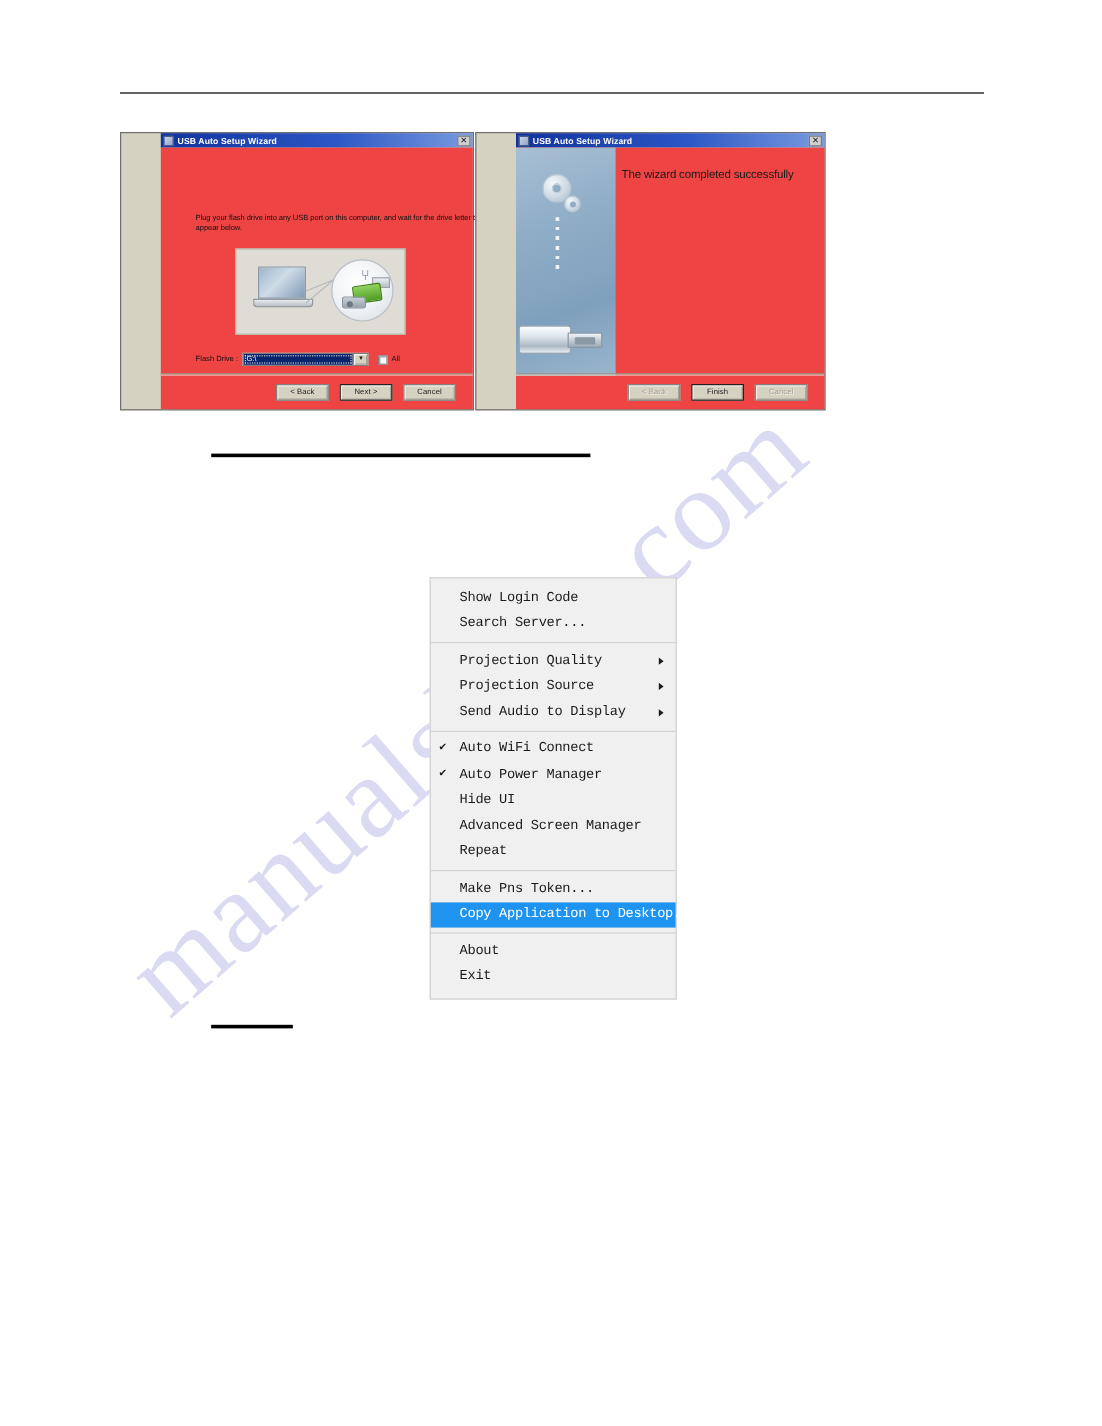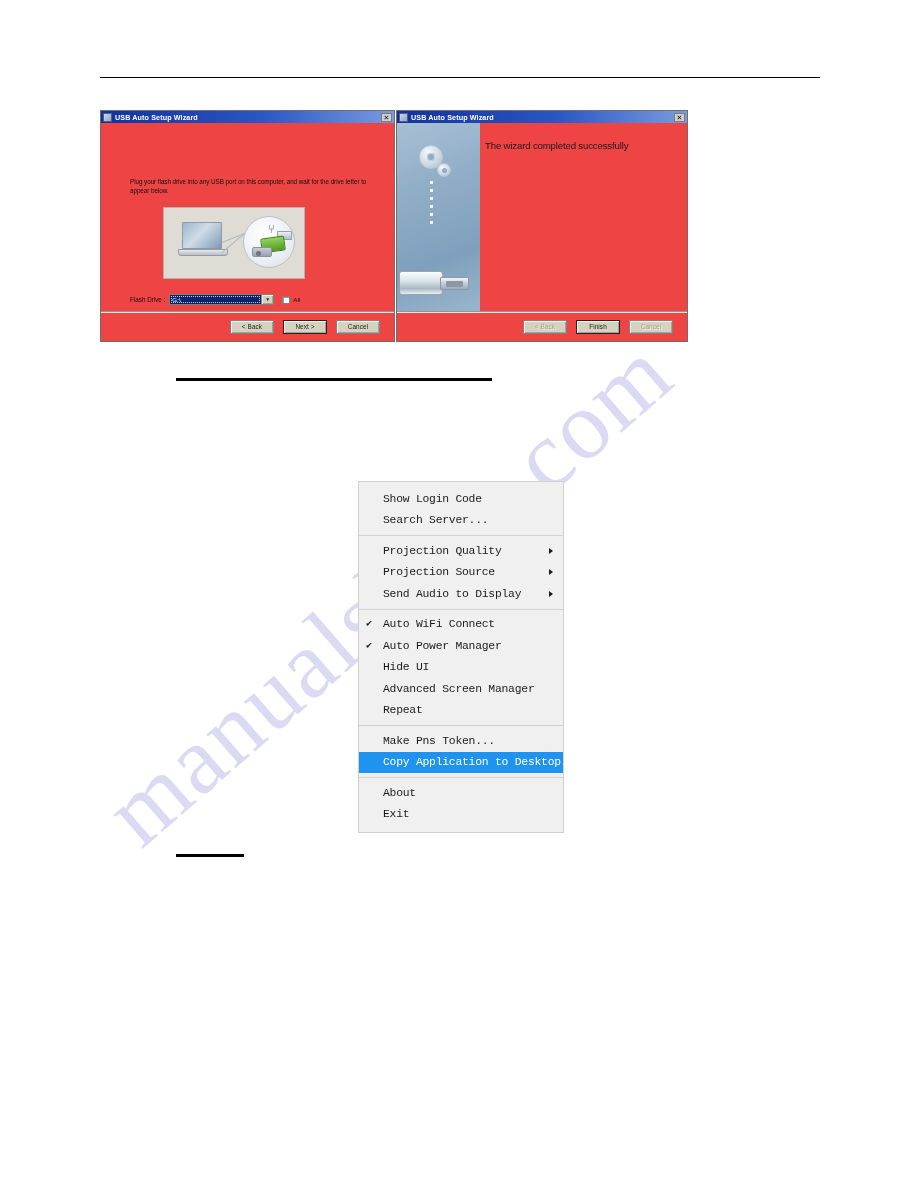--- a/index.html
+++ b/index.html
@@ -76,20 +76,21 @@
   }
 
   
   .dlg {
     position: absolute;
     background: #d6d2c2;
     border: 1px solid #6f6f6f;
     box-sizing: border-box;
     z-index: 10;
     font-family: "Liberation Sans", sans-serif;
+    padding-left: 33px;
   }
   .dlg-titlebar {
     height: 12px;
     background: linear-gradient(to right, #11329c 0%, #2b56c4 55%, #7a9be0 100%);
     display: flex;
     align-items: center;
     padding: 0 2px;
     position: relative;
   }
   .dlg-titlebar .tb-icon {

